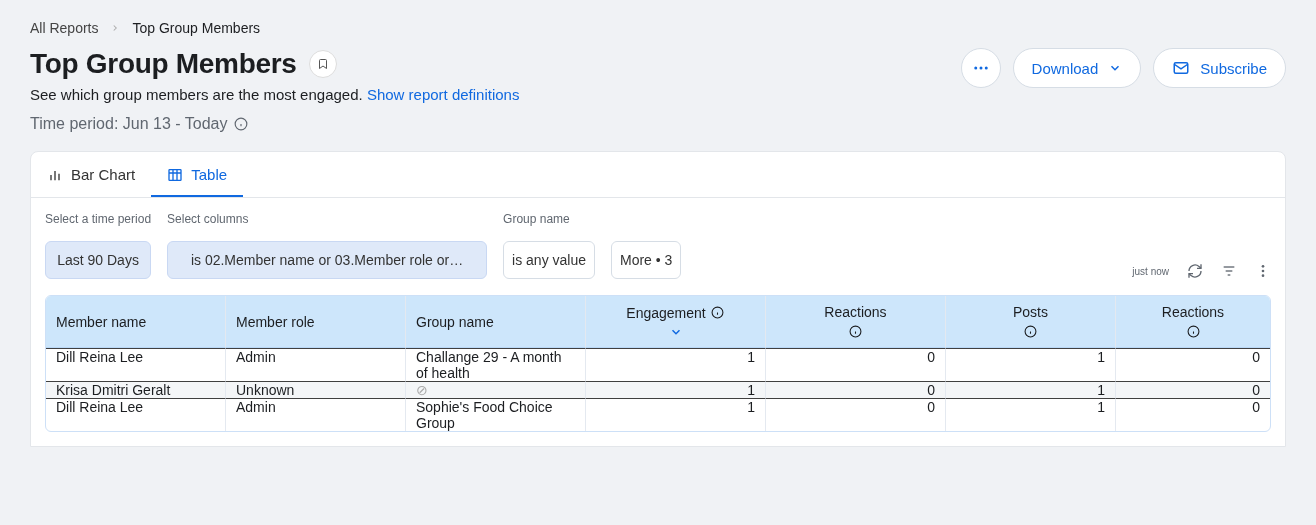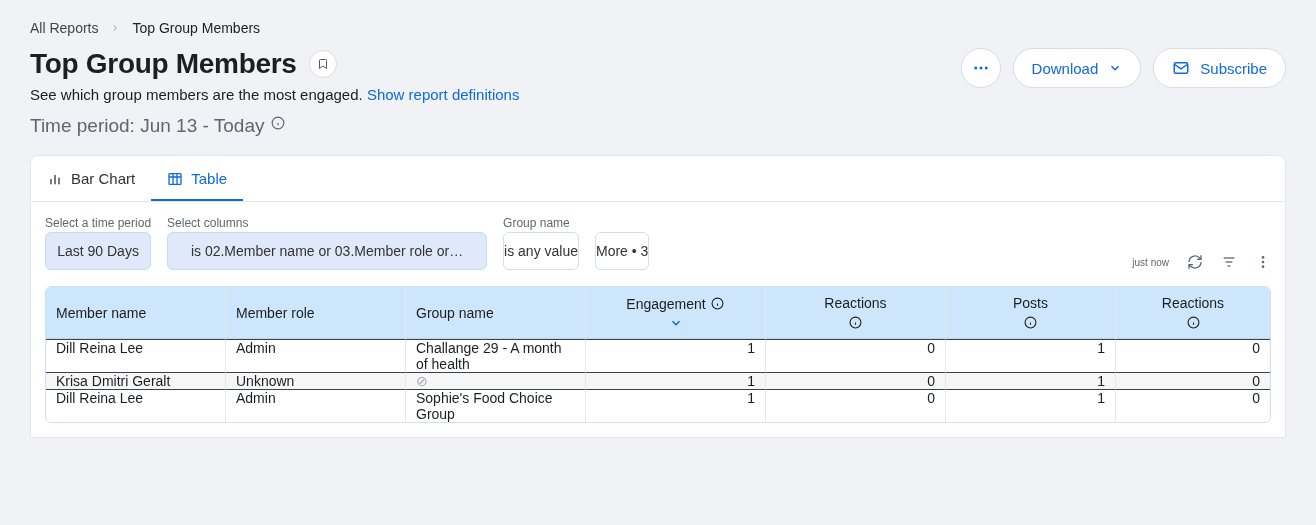--- a/index.html
+++ b/index.html
@@ -33,39 +33,39 @@
   }
   .pill-btn {
     height:40px; padding:0 18px; border-radius:20px; border:1px solid #d6dde5; background:#fff;
     display:flex; align-items:center; gap:10px; cursor:pointer; font-size:15px; color:#1069e0; font-weight:500;
   }
   .pill-btn.download { color:#1069e0; }
 
   .subtitle { margin-top:6px; font-size:15px; color:#1c1e21; }
   .subtitle .link { color:#1069e0; cursor:pointer; }
 
-  .timeperiod { margin-top:12px; font-size:19px; color:#606770; display:flex; gap:6px; }
+  .timeperiod { margin-top:12px; font-size:16px; color:#606770; display:flex; align-items:center; gap:6px; }
   .info-icon { display:inline-flex; width:15px; height:15px; align-items:center; justify-content:center; }
 
   
   .card {
     margin-top:18px; background:#fff; border:1px solid #e3e6ea; border-top-left-radius:8px; border-top-right-radius:8px; overflow:hidden;
   }
   .tabs { display:flex; border-bottom:1px solid #e3e6ea; }
   .tab {
     display:flex; align-items:center; gap:8px; padding:14px 16px 12px; font-size:15px; color:#333; cursor:pointer; border-bottom:2px solid transparent;
   }
   .tab.active { color:#1069e0; border-bottom-color:#1069e0; }
   .tab-icon { display:flex; align-items:center; }
 
   .controls-row { display:flex; align-items:flex-end; padding:14px 14px 16px; gap:16px; }
-  .control-group { display:flex; flex-direction:column; gap:2px; }
+  .control-group { display:flex; flex-direction:column; gap:15px; }
   .control-label { font-size:12px; color:#606770; }
   .pill-control {
-    height:38px; padding:0 0; border-radius:6px; display:flex; align-items:center; justify-content:center;
+    height:38px; padding:0 8px; border-radius:6px; display:flex; align-items:center; justify-content:center;
     border:1px solid #d6dde5; font-size:14px; color:#333; white-space:nowrap; cursor:pointer; background:#fff;
   }
   .pill-control.selected { background:#dfe9f9; border-color:#c9d8f3; }
   .spacer { flex:1; }
   .right-tools { display:flex; align-items:center; gap:18px; color:#606770; }
   .right-tools .tool { cursor:pointer; display:flex; align-items:center; }
   .ts { font-size:10px; color:#606770; }
 
   .col-filters { width:320px; overflow:hidden; text-overflow:ellipsis; }
 

